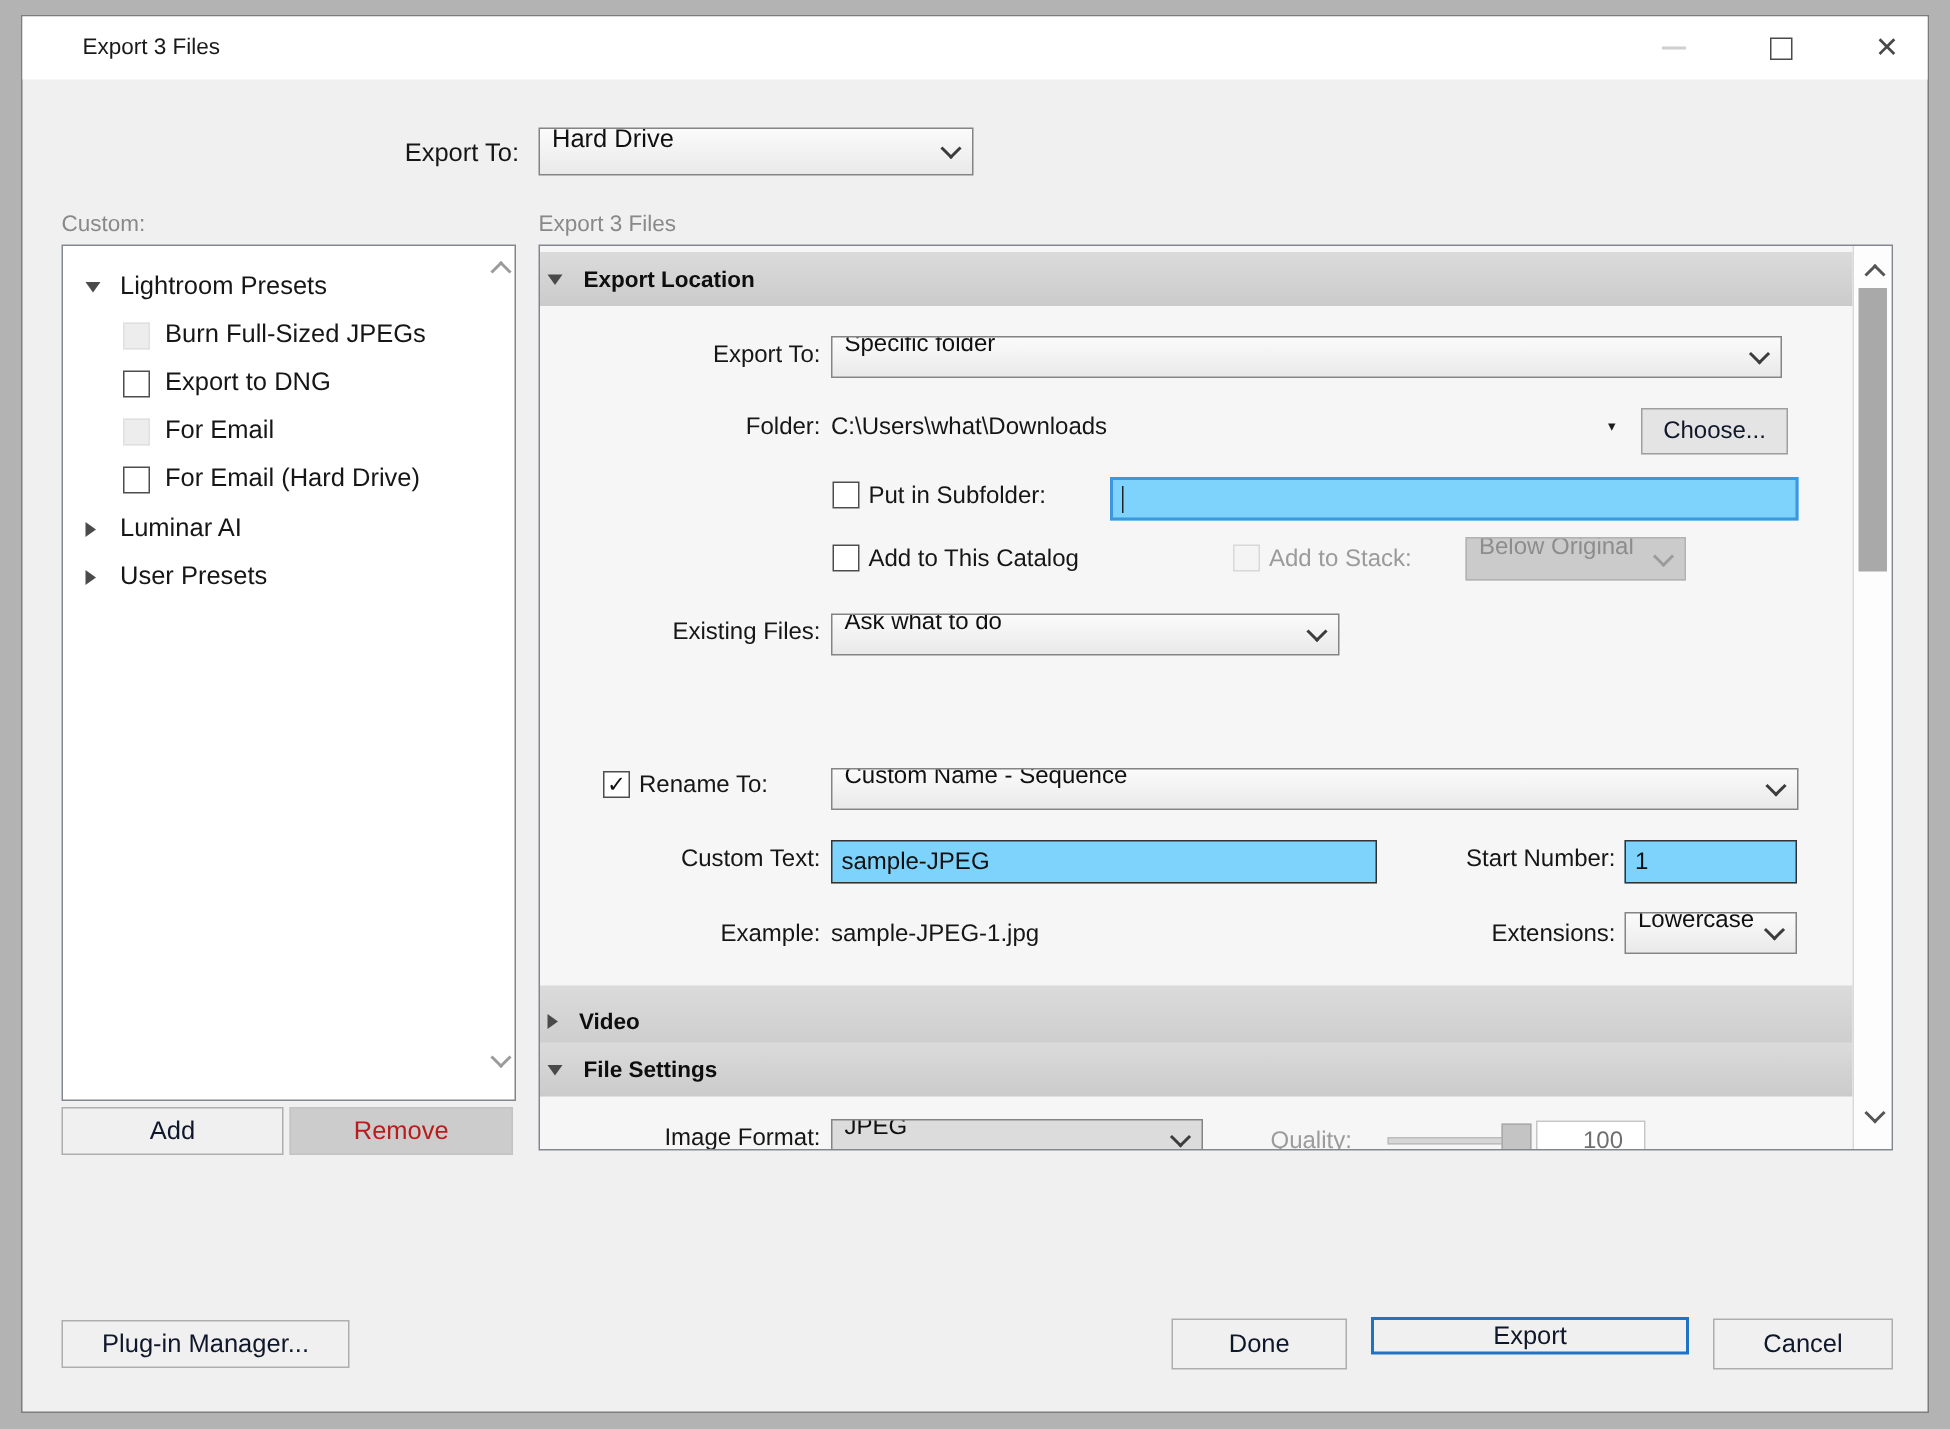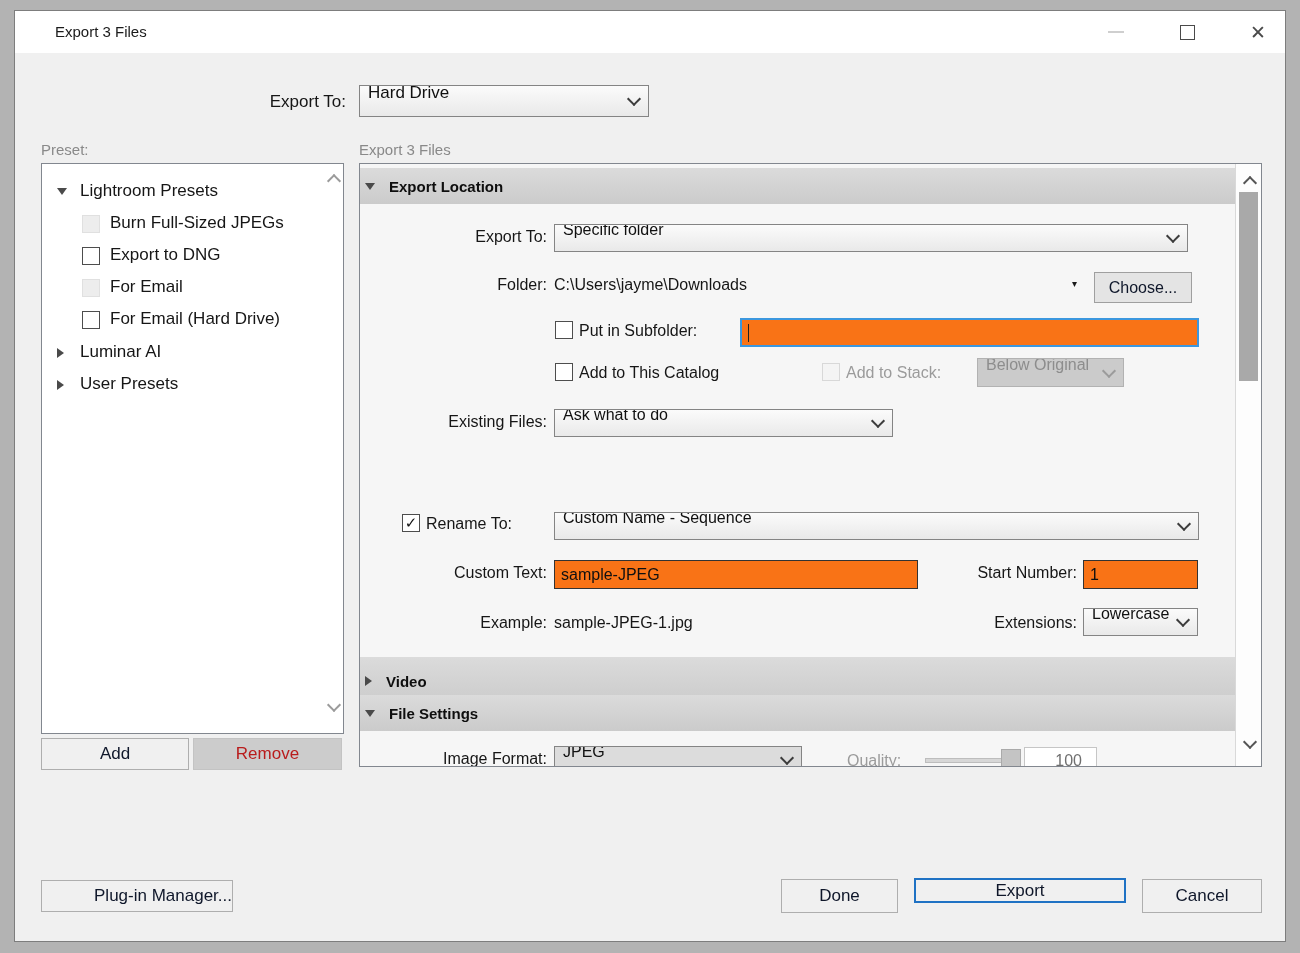--- a/index.html
+++ b/index.html
@@ -34,21 +34,21 @@
   .combo .chev{position:absolute;right:9px;top:50%;}
   .combo.disabled{background:#cbcbcb;color:#8d8d8d;border-color:#b2b2b2;}
   .chev{
     width:8px;height:8px;display:block;
     border-right:2px solid #3c3c3c;border-bottom:2px solid #3c3c3c;
     transform:translateY(-70%) rotate(45deg);
   }
   .chev.lt{border-color:#9b9b9b;}
   .chev.up{transform:translateY(-20%) rotate(-135deg);}
   .txt{
-    background:#f97316;border:1px solid #333333;
+    background:#7dd3fc;border:1px solid #333333;
     font-size:16px;color:#101010;padding:0 6px;
     font-family:"Liberation Sans", sans-serif;outline:none;
   }
   .txt.focus{border:2px solid #3b97de;}
   .btn{
     background:#f0f0f0;border:1px solid #aeaeae;
     display:flex;align-items:center;justify-content:center;
     font-size:17px;color:#0f172a;cursor:default;white-space:nowrap;
   }
   .btn.primary{border:2px solid #1f72c4;}
@@ -90,21 +90,21 @@
         <span class="close-glyph">✕</span>
       </div>
   </div>
 
   <div class="abs lbl lbl-r" style="left:131px;top:81px;width:200px;font-size:17px;">Export To:</div>
   <div class="abs combo" style="left:344px;top:74px;width:290px;height:32px;font-size:17px;">
     <span>Hard Drive</span>
     <span class="chev"></span>
   </div>
 
-  <div class="abs gray-lbl" style="left:26px;top:130px;">Preset:</div>
+  <div class="abs gray-lbl" style="left:26px;top:130px;">Custom:</div>
   <div class="abs listbox" style="left:26px;top:152px;width:303px;height:571px;">
 
     <div class="abs tree-row" style="top:12px;">
       <span class="abs" style="left:15px;top:12px;">
           <span class="tri-down"></span>
         </span>
       <span class="abs" style="left:38px;top:5px;">Lightroom Presets</span>
     </div>
     <div class="abs tree-row" style="top:44px;">
       <span class="abs checkbox faded" style="left:40px;top:7px;"></span>
@@ -157,21 +157,21 @@
       <span>Export Location</span>
     </div>
 
     <div class="abs lbl lbl-r" style="left:37px;top:64px;width:150px;">Export To:</div>
     <div class="abs combo" style="left:194px;top:60px;width:634px;height:28px;">
       <span>Specific folder</span>
       <span class="chev"></span>
     </div>
 
     <div class="abs lbl lbl-r" style="left:37px;top:112px;width:150px;">Folder:</div>
-    <div class="abs lbl" style="left:194px;top:112px;">C:\Users\jayme\Downloads</div>
+    <div class="abs lbl" style="left:194px;top:112px;">C:\Users\what\Downloads</div>
     <div class="abs" style="left:712px;top:114px;font-size:10px;color:#1a1a1a;">▾</div>
     <div class="abs btn" style="left:734px;top:108px;width:98px;height:31px;font-size:16px;background:#e4e4e4;border-color:#9f9f9f;">
         <span>Choose...</span>
       </div>
 
     <div class="abs checkbox" style="left:195px;top:157px;"></div>
     <div class="abs lbl" style="left:219px;top:158px;">Put in Subfolder:</div>
     <div class="abs txt focus" style="left:380px;top:154px;width:459px;height:29px;display:flex;align-items:center;">
       <span class="caret"></span>
       <span></span>
@@ -241,21 +241,21 @@
       <div class="abs" style="left:9px;top:16px;">
           <span class="chev up" style="border-color:#555;"></span>
         </div>
       <div class="abs sb-thumb" style="left:3px;top:28px;width:19px;height:189px;"></div>
       <div class="abs" style="left:9px;bottom:12px;">
           <span class="chev" style="border-color:#555;"></span>
         </div>
     </div>
   </div>
 
-  <div class="abs btn" style="left:26px;top:869px;width:192px;height:32px;justify-content:flex-end;">
+  <div class="abs btn" style="left:26px;top:869px;width:192px;height:32px;">
       <span>Plug-in Manager...</span>
     </div>
   <div class="abs btn" style="left:766px;top:868px;width:117px;height:34px;">
       <span>Done</span>
     </div>
   <div class="abs btn primary" style="left:899px;top:867px;width:212px;height:25px;">
       <span>Export</span>
     </div>
   <div class="abs btn" style="left:1127px;top:868px;width:120px;height:34px;">
       <span>Cancel</span>

